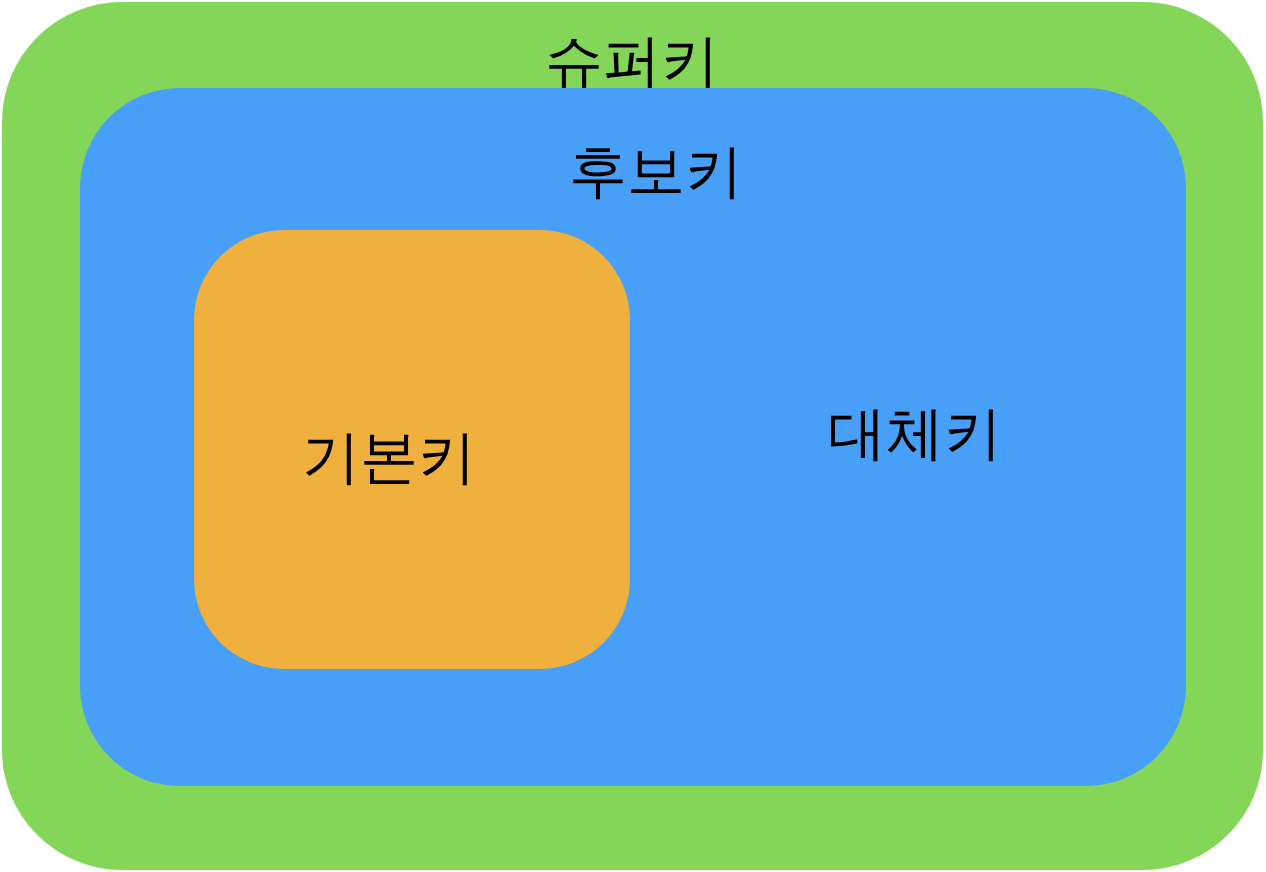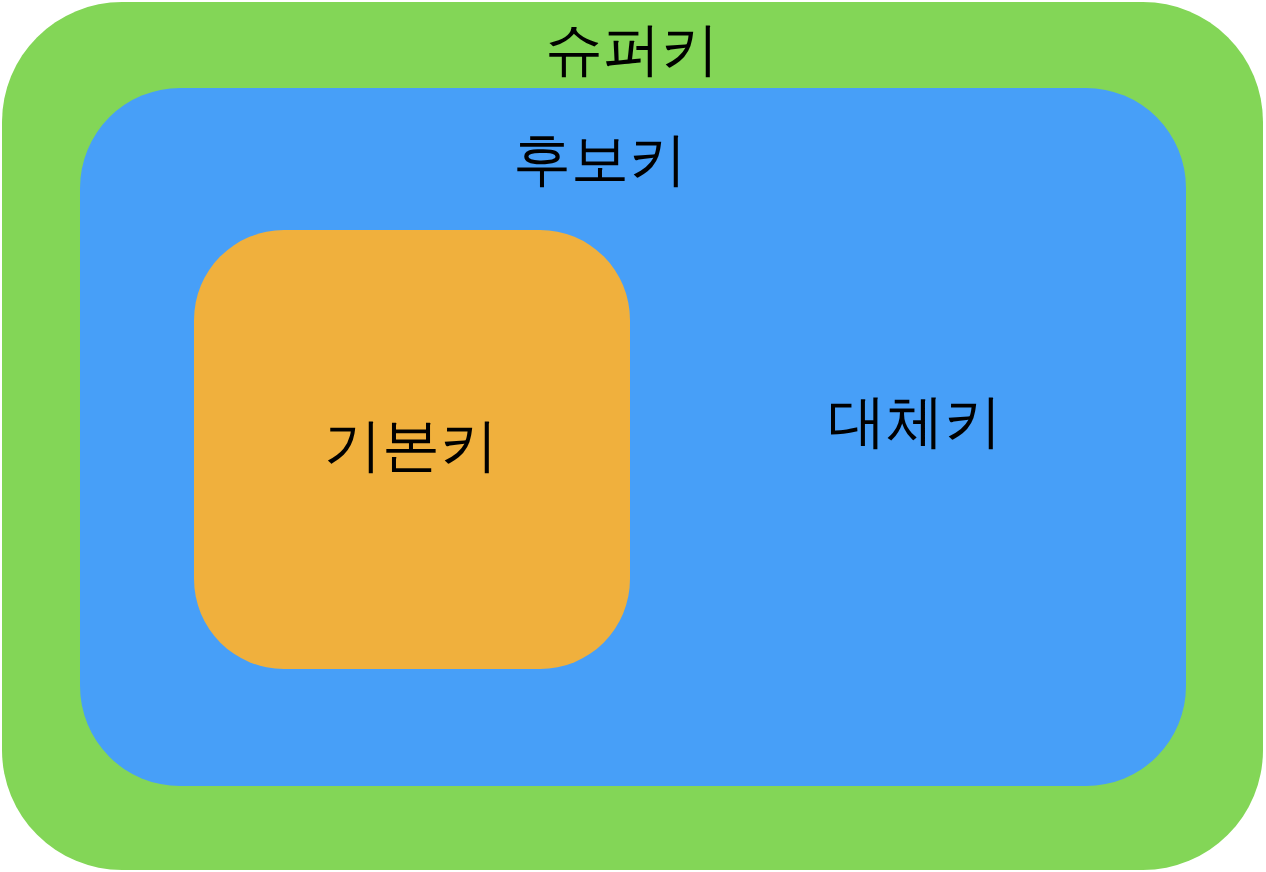--- a/index.html
+++ b/index.html
@@ -3,27 +3,27 @@
 <meta charset="utf-8">
 <style>
   html, body { margin: 0; padding: 0; background: #ffffff; }
   body { width: 1266px; height: 872px; position: relative; overflow: hidden;
          font-family: "DejaVu Sans", "Liberation Sans", sans-serif; }
   .box { position: absolute; }
   .super { left: 2px; top: 2px; width: 1261px; height: 868px; border-radius: 120px; }
   .cand  { left: 80px; top: 88px; width: 1106px; height: 698px; border-radius: 100px; }
   .prim  { left: 194px; top: 230px; width: 436px; height: 439px; border-radius: 90px; }
   .label { position: absolute; color: #000; font-size: 58px; line-height: 1; white-space: nowrap;
-           transform: translateX(-50%); }
+           transform: translateX(-50%); margin-top: 12px; }
 </style>
 </head>
 <body>
 
 <div class="box super" style="background:#83D657;"></div>
 <div class="label" style="left:632px; top:20px;">슈퍼키</div>
 
 <div class="box cand" style="background:#479FF8;"></div>
-<div class="label" style="left:600px; top:130px;">후보키</div>
+<div class="label" style="left:656px; top:130px;">후보키</div>
 
 <div class="box prim" style="background:#F0B03D;"></div>
-<div class="label" style="left:411px; top:416px;">기본키</div>
+<div class="label" style="left:389px; top:416px;">기본키</div>
 
 <div class="label" style="left:915px; top:392px;">대체키</div>
 
 </body></html>

